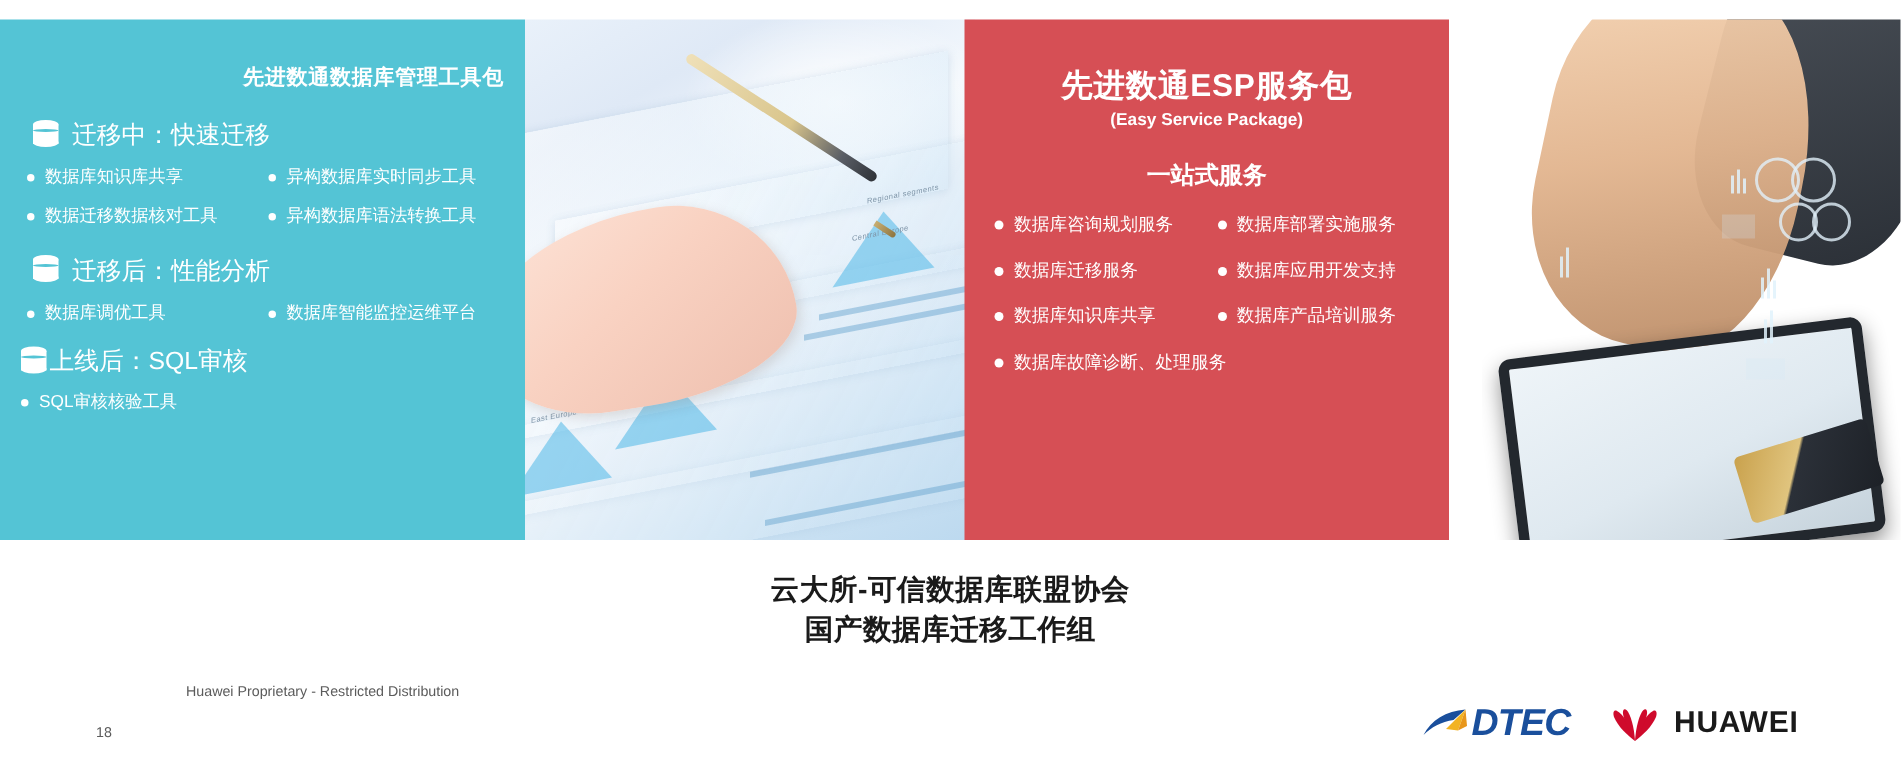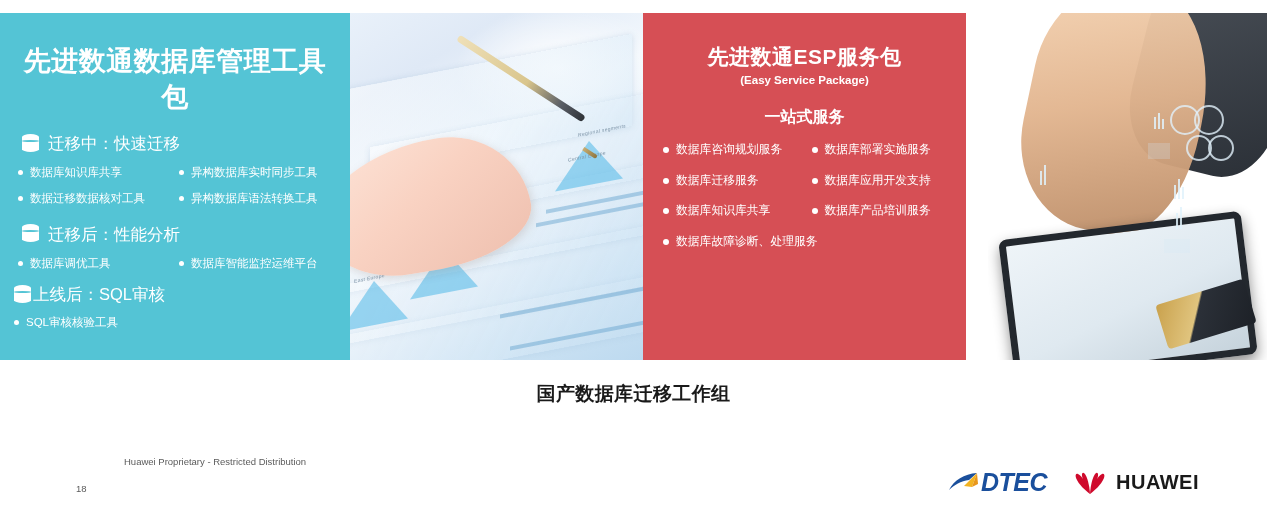--- a/index.html
+++ b/index.html
@@ -69,21 +69,21 @@
   .holobar{position:absolute;width:2px;background:rgba(225,242,252,.85);}
   .card{position:absolute;left:172px;top:278px;width:92px;height:46px;transform:rotate(-17deg);
      background:linear-gradient(120deg,#c9a14c 0%,#e0c47e 40%,#2b3038 42%,#1d2127 100%);border-radius:4px;}
 
   
   .panel{position:absolute;top:0;height:347px;box-sizing:border-box;}
   .panel-teal{left:0;width:350px;background:#54c4d5;padding:18px 14px 0 14px;}
   .panel-red{left:643px;width:323px;background:#d64f55;padding:18px 16px 0 16px;}
 
   .p-title{color:#ffffff;font-weight:bold;text-align:center;}
-  .teal-title{font-size:27px;letter-spacing:.5px;margin:12px 0 0 0;}
+  .teal-title{font-size:14px;letter-spacing:.5px;margin:12px 0 0 0;text-align:right;}
   .red-title{font-size:21px;letter-spacing:.5px;margin:12px 0 0 0;}
   .red-sub{color:#ffffff;font-weight:bold;font-size:11.5px;text-align:center;margin:3px 0 0 0;}
   .red-onestop{color:#ffffff;font-weight:bold;font-size:16px;text-align:center;margin:21px 0 0 0;}
 
   
   .sec{display:flex;align-items:center;gap:9px;margin:18px 0 0 8px;}
   .sec-label{color:#ffffff;font-size:16.5px;}
   .db-icon{width:17px;height:21px;position:relative;flex:0 0 auto;}
   .db-icon .top{position:absolute;left:0;top:0;width:17px;height:6px;background:#fff;border-radius:50%;}
   .db-icon .body{position:absolute;left:0;top:3px;width:17px;height:13px;background:#fff;}
@@ -98,21 +98,21 @@
   .bullet .dot{width:5px;height:5px;border-radius:50%;background:#ffffff;flex:0 0 auto;margin-top:5px;}
   .red-grid .bullet{font-size:11.8px;}
   .red-grid .bullet .dot{width:6px;height:6px;}
   .full{grid-column:1 / span 2;}
 
   
   .caption{position:absolute;left:0;top:381px;width:1267px;text-align:center;
      color:#1a1a1a;font-weight:bold;font-size:19px;line-height:1.42;letter-spacing:.4px;}
 
   
-  .foot-num{position:absolute;left:76px;top:483px;font-size:9.5px;color:#5b5b5b;}
+  .foot-num{position:absolute;left:64px;top:483px;font-size:9.5px;color:#5b5b5b;}
   .foot-note{position:absolute;left:124px;top:456px;font-size:9.5px;color:#5b5b5b;}
 
   .logos{position:absolute;right:68px;top:468px;display:flex;align-items:center;gap:26px;}
   .dtec{display:flex;align-items:center;gap:1px;}
   .dtec-mark{width:32px;height:24px;position:relative;}
   .dtec-word{font-style:italic;font-weight:bold;font-size:25px;color:#1a4f9c;letter-spacing:-.5px;}
   .hw{display:flex;align-items:center;gap:9px;}
   .hw-mark{width:34px;height:26px;position:relative;}
   .hw-word{font-weight:bold;font-size:20px;color:#1a1a1a;letter-spacing:.5px;}
 </style>
@@ -272,20 +272,21 @@
         </div>
       <div class="bullet full">
           <span class="dot"></span>
           <span>数据库故障诊断、处理服务</span>
         </div>
     </div>
   </div>
 </div>
 
 <div class="caption">
+  <div>云大所-可信数据库联盟协会</div>
   <div>国产数据库迁移工作组</div>
 </div>
 
 <div class="foot-num">18</div>
 <div class="foot-note">Huawei Proprietary - Restricted Distribution</div>
 
 <div class="logos">
   <div class="dtec">
     <span class="dtec-mark">
       <svg viewBox="0 0 32 24" width="32" height="24">

